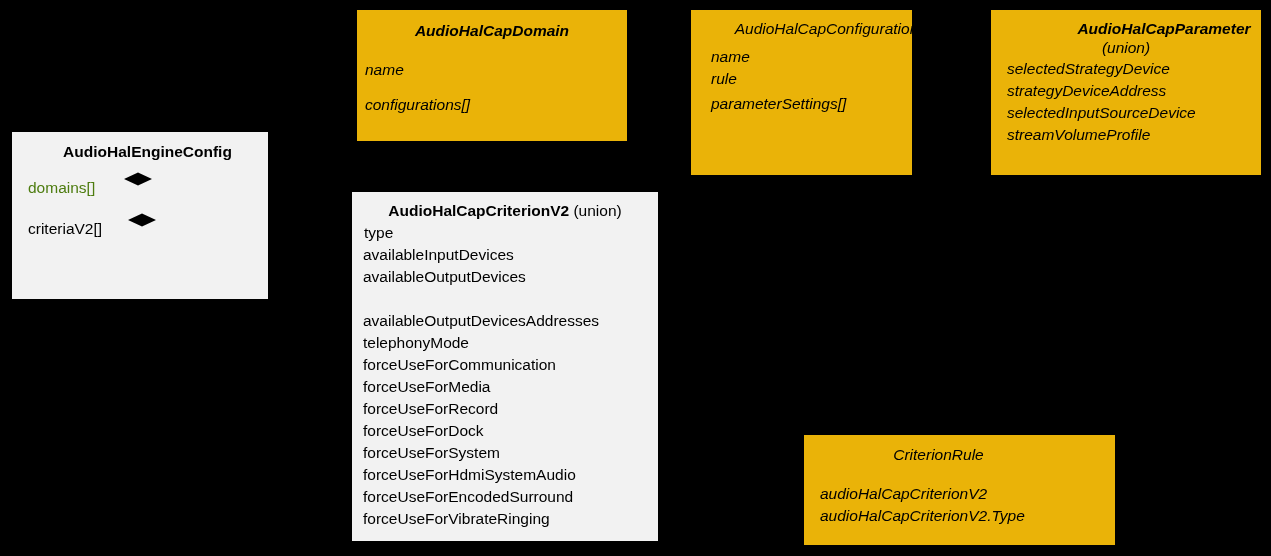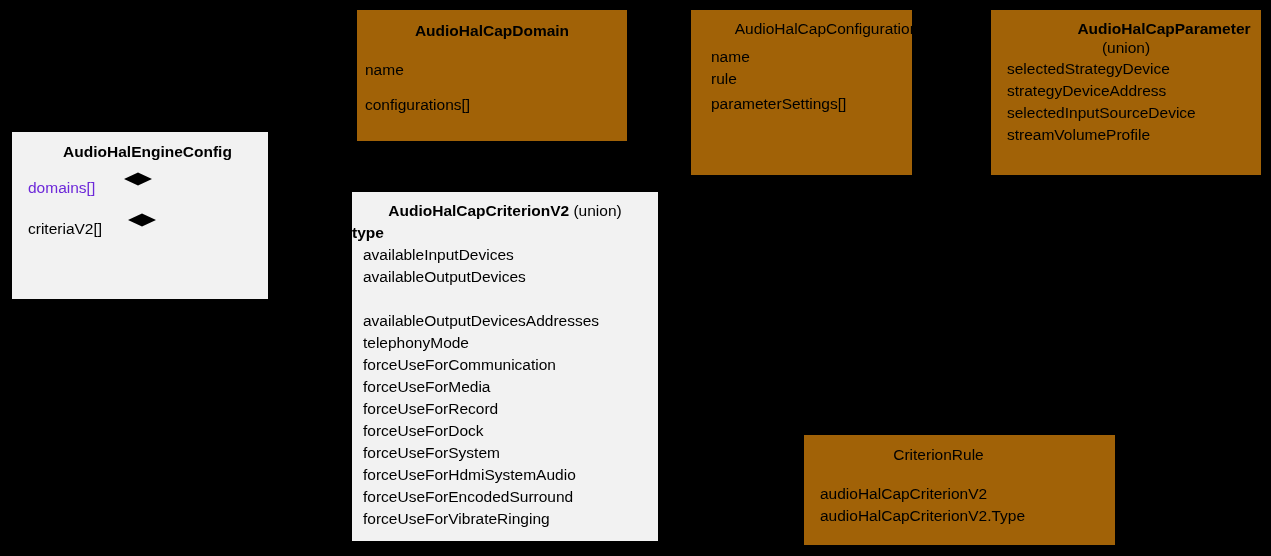--- a/index.html
+++ b/index.html
@@ -13,21 +13,21 @@
     height: 556px;
     background: #000000;
     overflow: hidden;
     font-family: "Liberation Sans", sans-serif;
   }
   .uml-box {
     position: absolute;
     box-sizing: border-box;
     overflow: hidden;
   }
-  .box-green { background: #a16207; }
+  .box-green { background: #eab308; font-style: italic; }
   .box-gray  { background: #f2f2f2; }
 
   .box-title {
     text-align: center;
     font-size: 15.5px;
     color: #000000;
     line-height: 19px;
     white-space: nowrap;
   }
   .box-title.bold { font-weight: bold; }
@@ -39,21 +39,21 @@
     line-height: 19px;
     font-weight: normal;
   }
   .field {
     position: absolute;
     font-size: 15.5px;
     color: #000000;
     line-height: 18px;
     white-space: nowrap;
   }
-  .field.green-text { color: #6d28d9; }
+  .field.green-text { color: #4d7c0f; }
 
   svg.links {
     position: absolute;
     left: 0;
     top: 0;
     width: 1271px;
     height: 556px;
     pointer-events: none;
   }
 </style>
@@ -162,21 +162,21 @@
     <div class="field" style="left:16px; top:50px;">selectedStrategyDevice</div>
     <div class="field" style="left:16px; top:72px;">strategyDeviceAddress</div>
     <div class="field" style="left:16px; top:94px;">selectedInputSourceDevice</div>
     <div class="field" style="left:16px; top:116px;">streamVolumeProfile</div>
   </div>
 
   <div class="uml-box box-gray" style="left:352px; top:192px; width:306px; height:349px;padding-left:47px;">
     <div class="box-title bold" style="position:absolute; left:0; top:9px; width:306px;">
       <span>AudioHalCapCriterionV2</span><span class="title-suffix"> (union)</span>
     </div>
-    <div class="field" style="left:0; top:32px;font-weight:bold;">type</div>
+    <div class="field" style="left:12px; top:32px;">type</div>
     <div class="field" style="left:11px; top:54px;">availableInputDevices</div>
     <div class="field" style="left:11px; top:76px;">availableOutputDevices</div>
     <div class="field" style="left:11px; top:120px;">availableOutputDevicesAddresses</div>
     <div class="field" style="left:11px; top:142px;">telephonyMode</div>
     <div class="field" style="left:11px; top:164px;">forceUseForCommunication</div>
     <div class="field" style="left:11px; top:186px;">forceUseForMedia</div>
     <div class="field" style="left:11px; top:208px;">forceUseForRecord</div>
     <div class="field" style="left:11px; top:230px;">forceUseForDock</div>
     <div class="field" style="left:11px; top:252px;">forceUseForSystem</div>
     <div class="field" style="left:11px; top:274px;">forceUseForHdmiSystemAudio</div>

